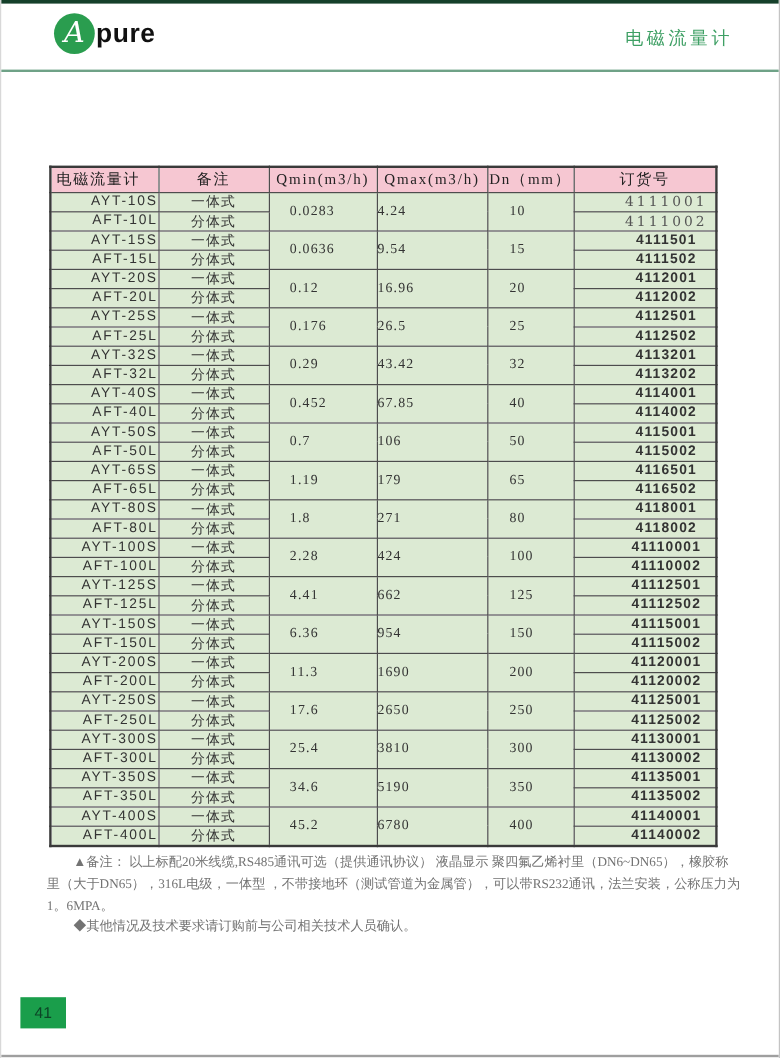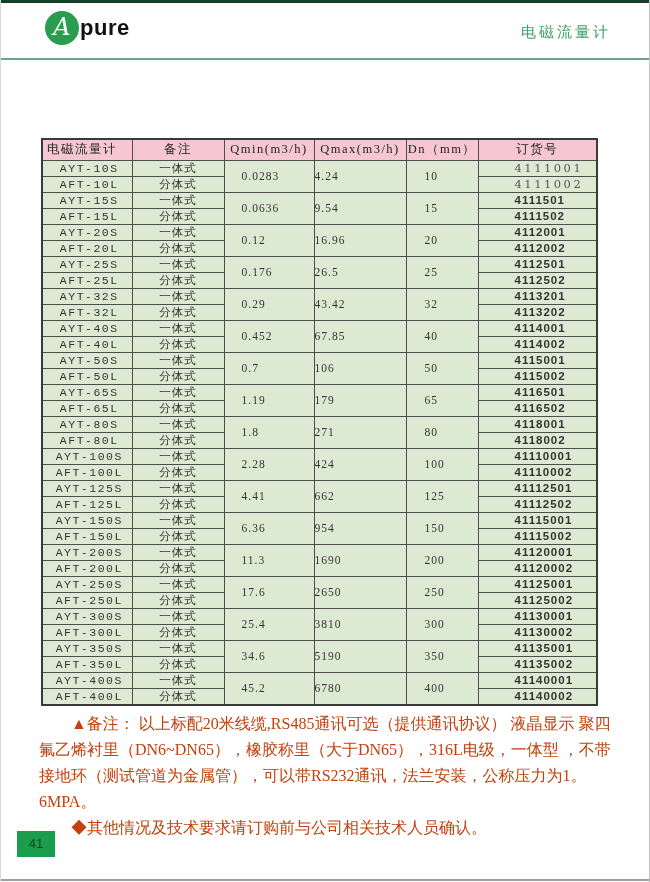--- a/index.html
+++ b/index.html
@@ -71,48 +71,49 @@
     overflow: hidden; white-space: nowrap;
   }
   table.sel th {
     height: 21px; background: #f6c7d2;
     font-weight: normal; font-size: 12.5px; color: #222222;
     letter-spacing: 1.5px;
   }
   table.sel th.h-model { text-align: left; padding-left: 4px; }
   table.sel td { height: 15.7px; background: #dcead3; font-size: 11.5px; color: #333333; }
   td.cell-model {
-    background: #f6c7d2; text-align: center; padding-left: 4px;
-    font-family: Liberation Mono, monospace; font-size: 11px;
+    background: #f6c7d2; text-align: right; padding-left: 4px;
+    font-family: Liberation Sans, sans-serif; font-size: 11px;
     letter-spacing: 1.5px; color: #222222;
   }
   td.cell-note { text-align: center; letter-spacing: 1px; }
   td.cell-qmin, td.cell-qmax, td.cell-dn {
     font-family: Liberation Serif, serif; font-size: 12px; color: #444444;
     letter-spacing: 1px;
   }
   td.cell-qmin { padding-left: 17px; }
   td.cell-qmax { }
   td.cell-dn   { padding-left: 18px; }
   td.cell-order {
+    text-align: center;
     font-family: "Liberation Sans", sans-serif;
     font-weight: bold; font-size: 12.5px; color: #101010;
     letter-spacing: 1px;
     padding-left: 36px;
   }
   td.cell-order.order-serif {
     font-family: "DejaVu Serif", serif;
     font-weight: normal; font-size: 11.5px; color: #555555;
     letter-spacing: 2.5px;
   }
 
   
   .notes {
     position: absolute; left: 38px; top: 711px; width: 578px;
-    font-size: 16px; color: #c2410c; line-height: 1.62;
+    font-size: 11px; color: #737373; line-height: 1.62;
   }
   .notes p { text-indent: 2em; }
   .notes p + p { }
 
   
   .page-num {
     position: absolute; left: 16px; top: 831px;
     width: 38px; height: 26px;
     background: #1a9e4b;
     color: #0c4426; font-size: 13px;

